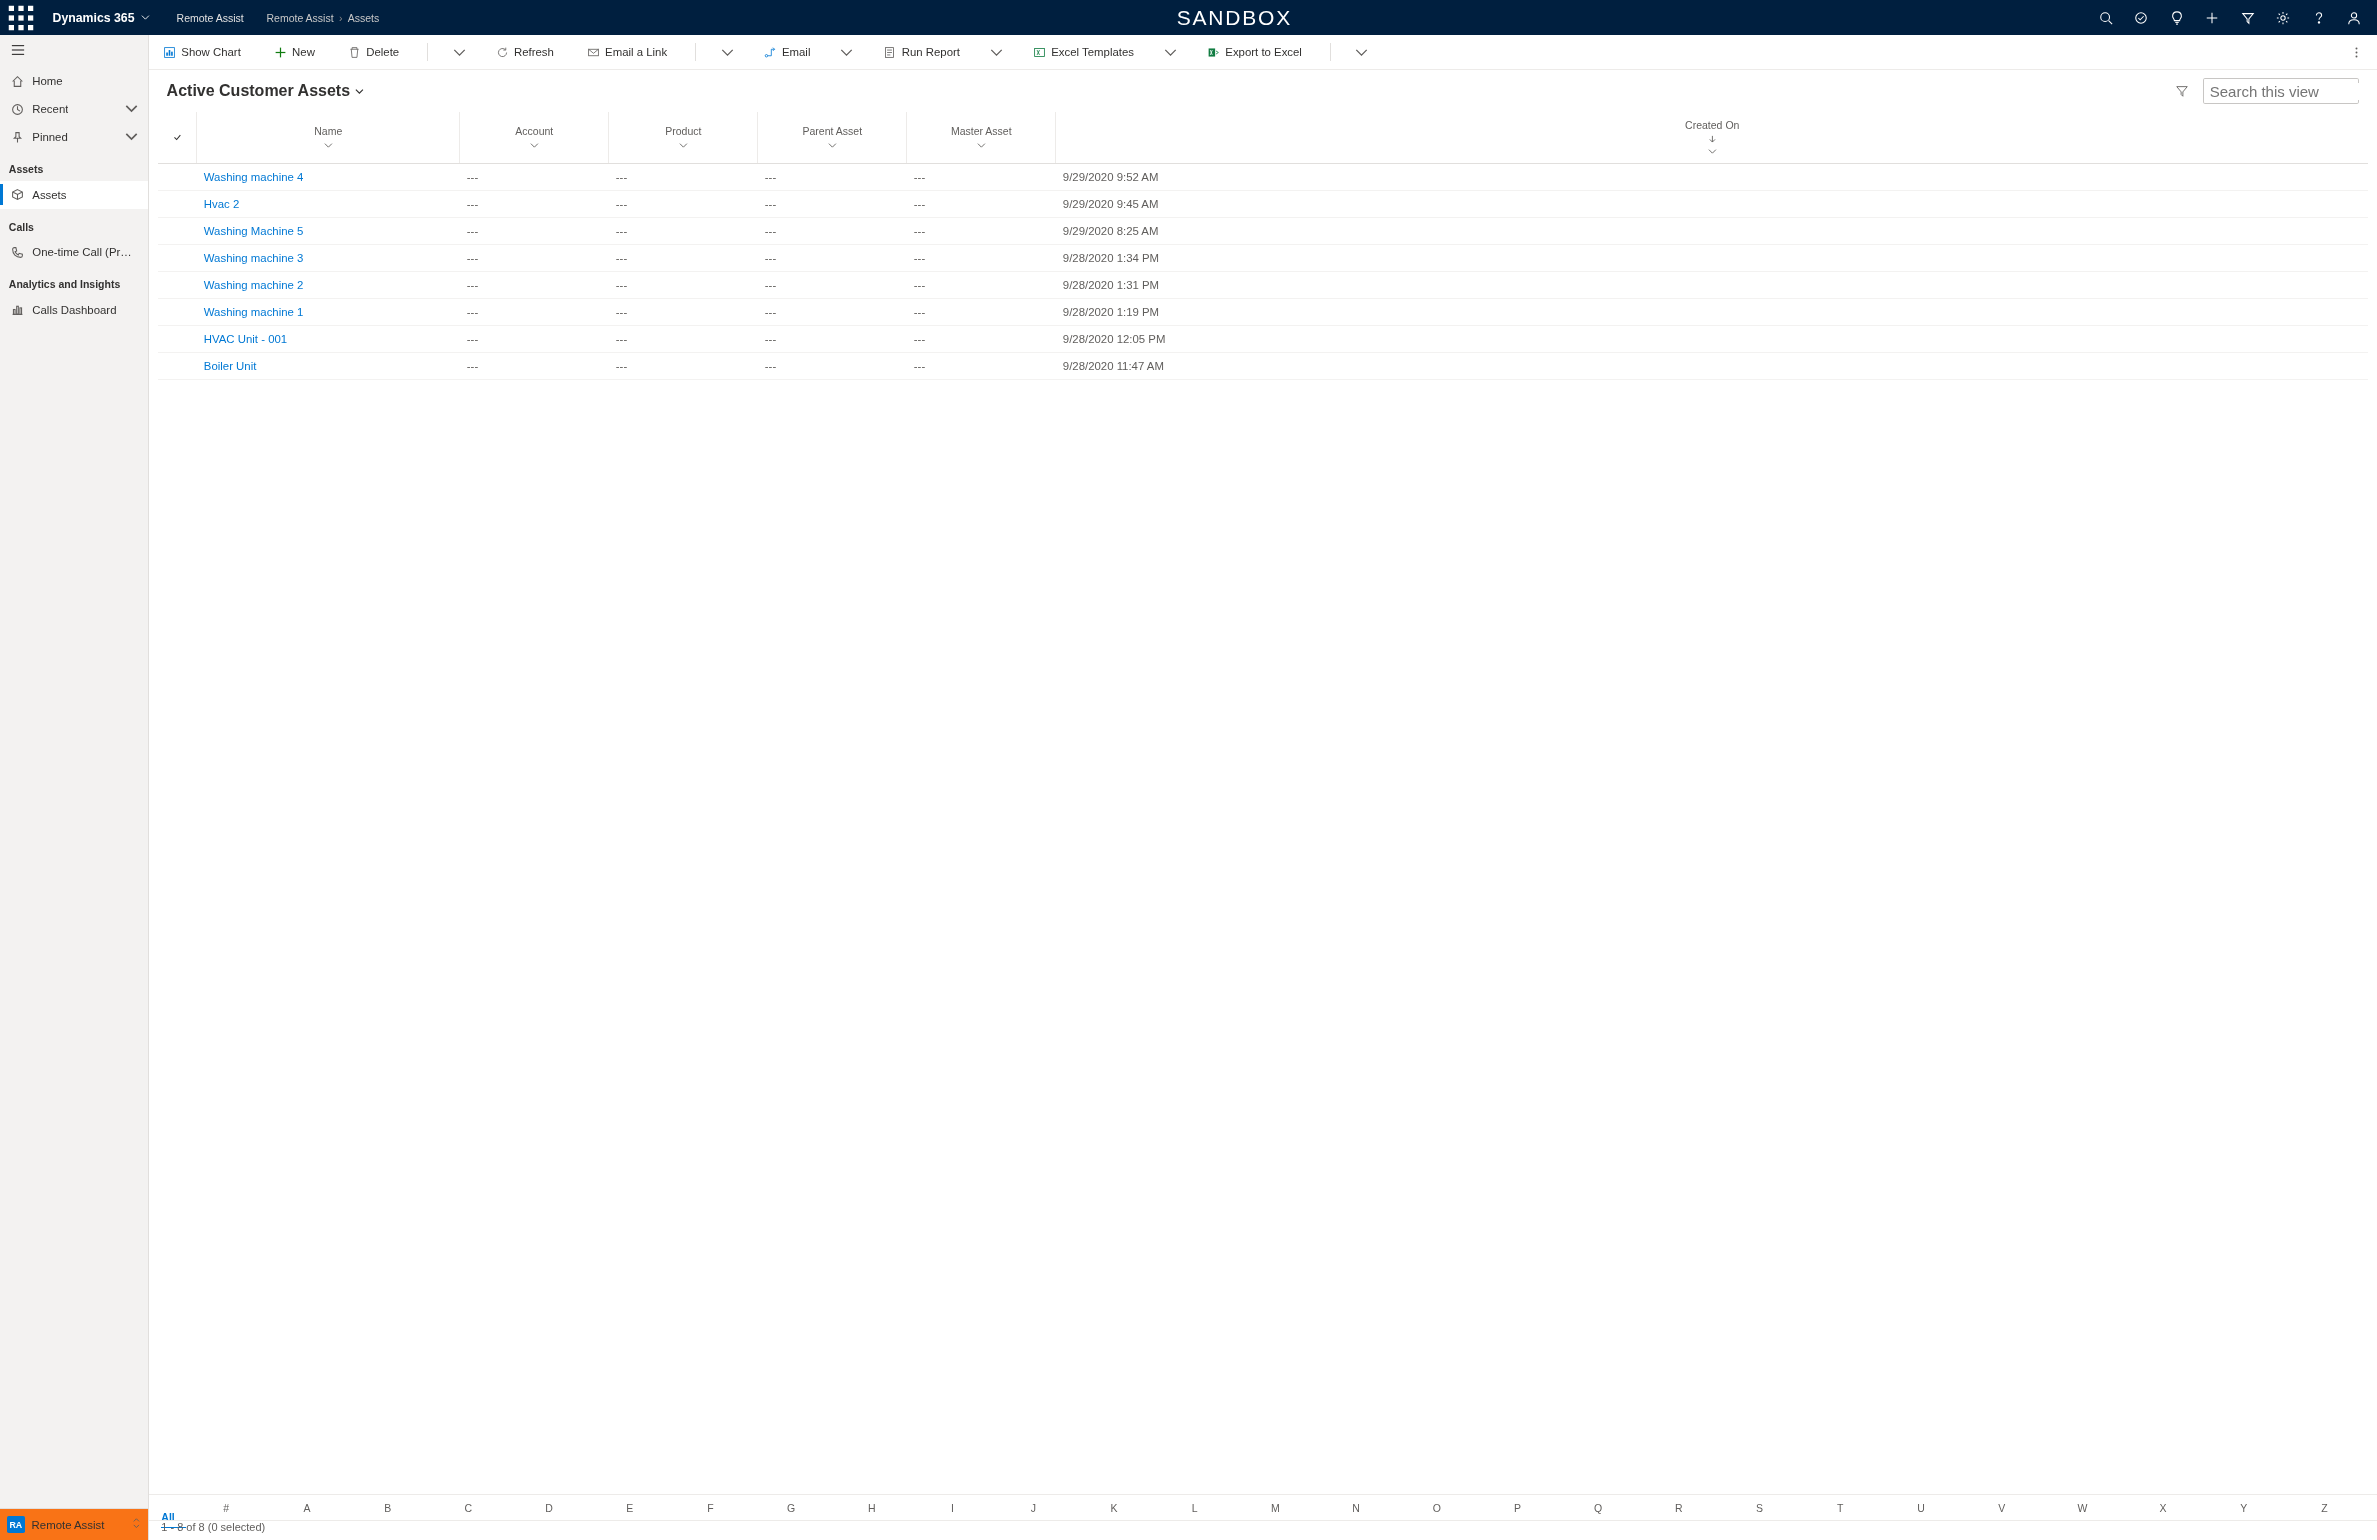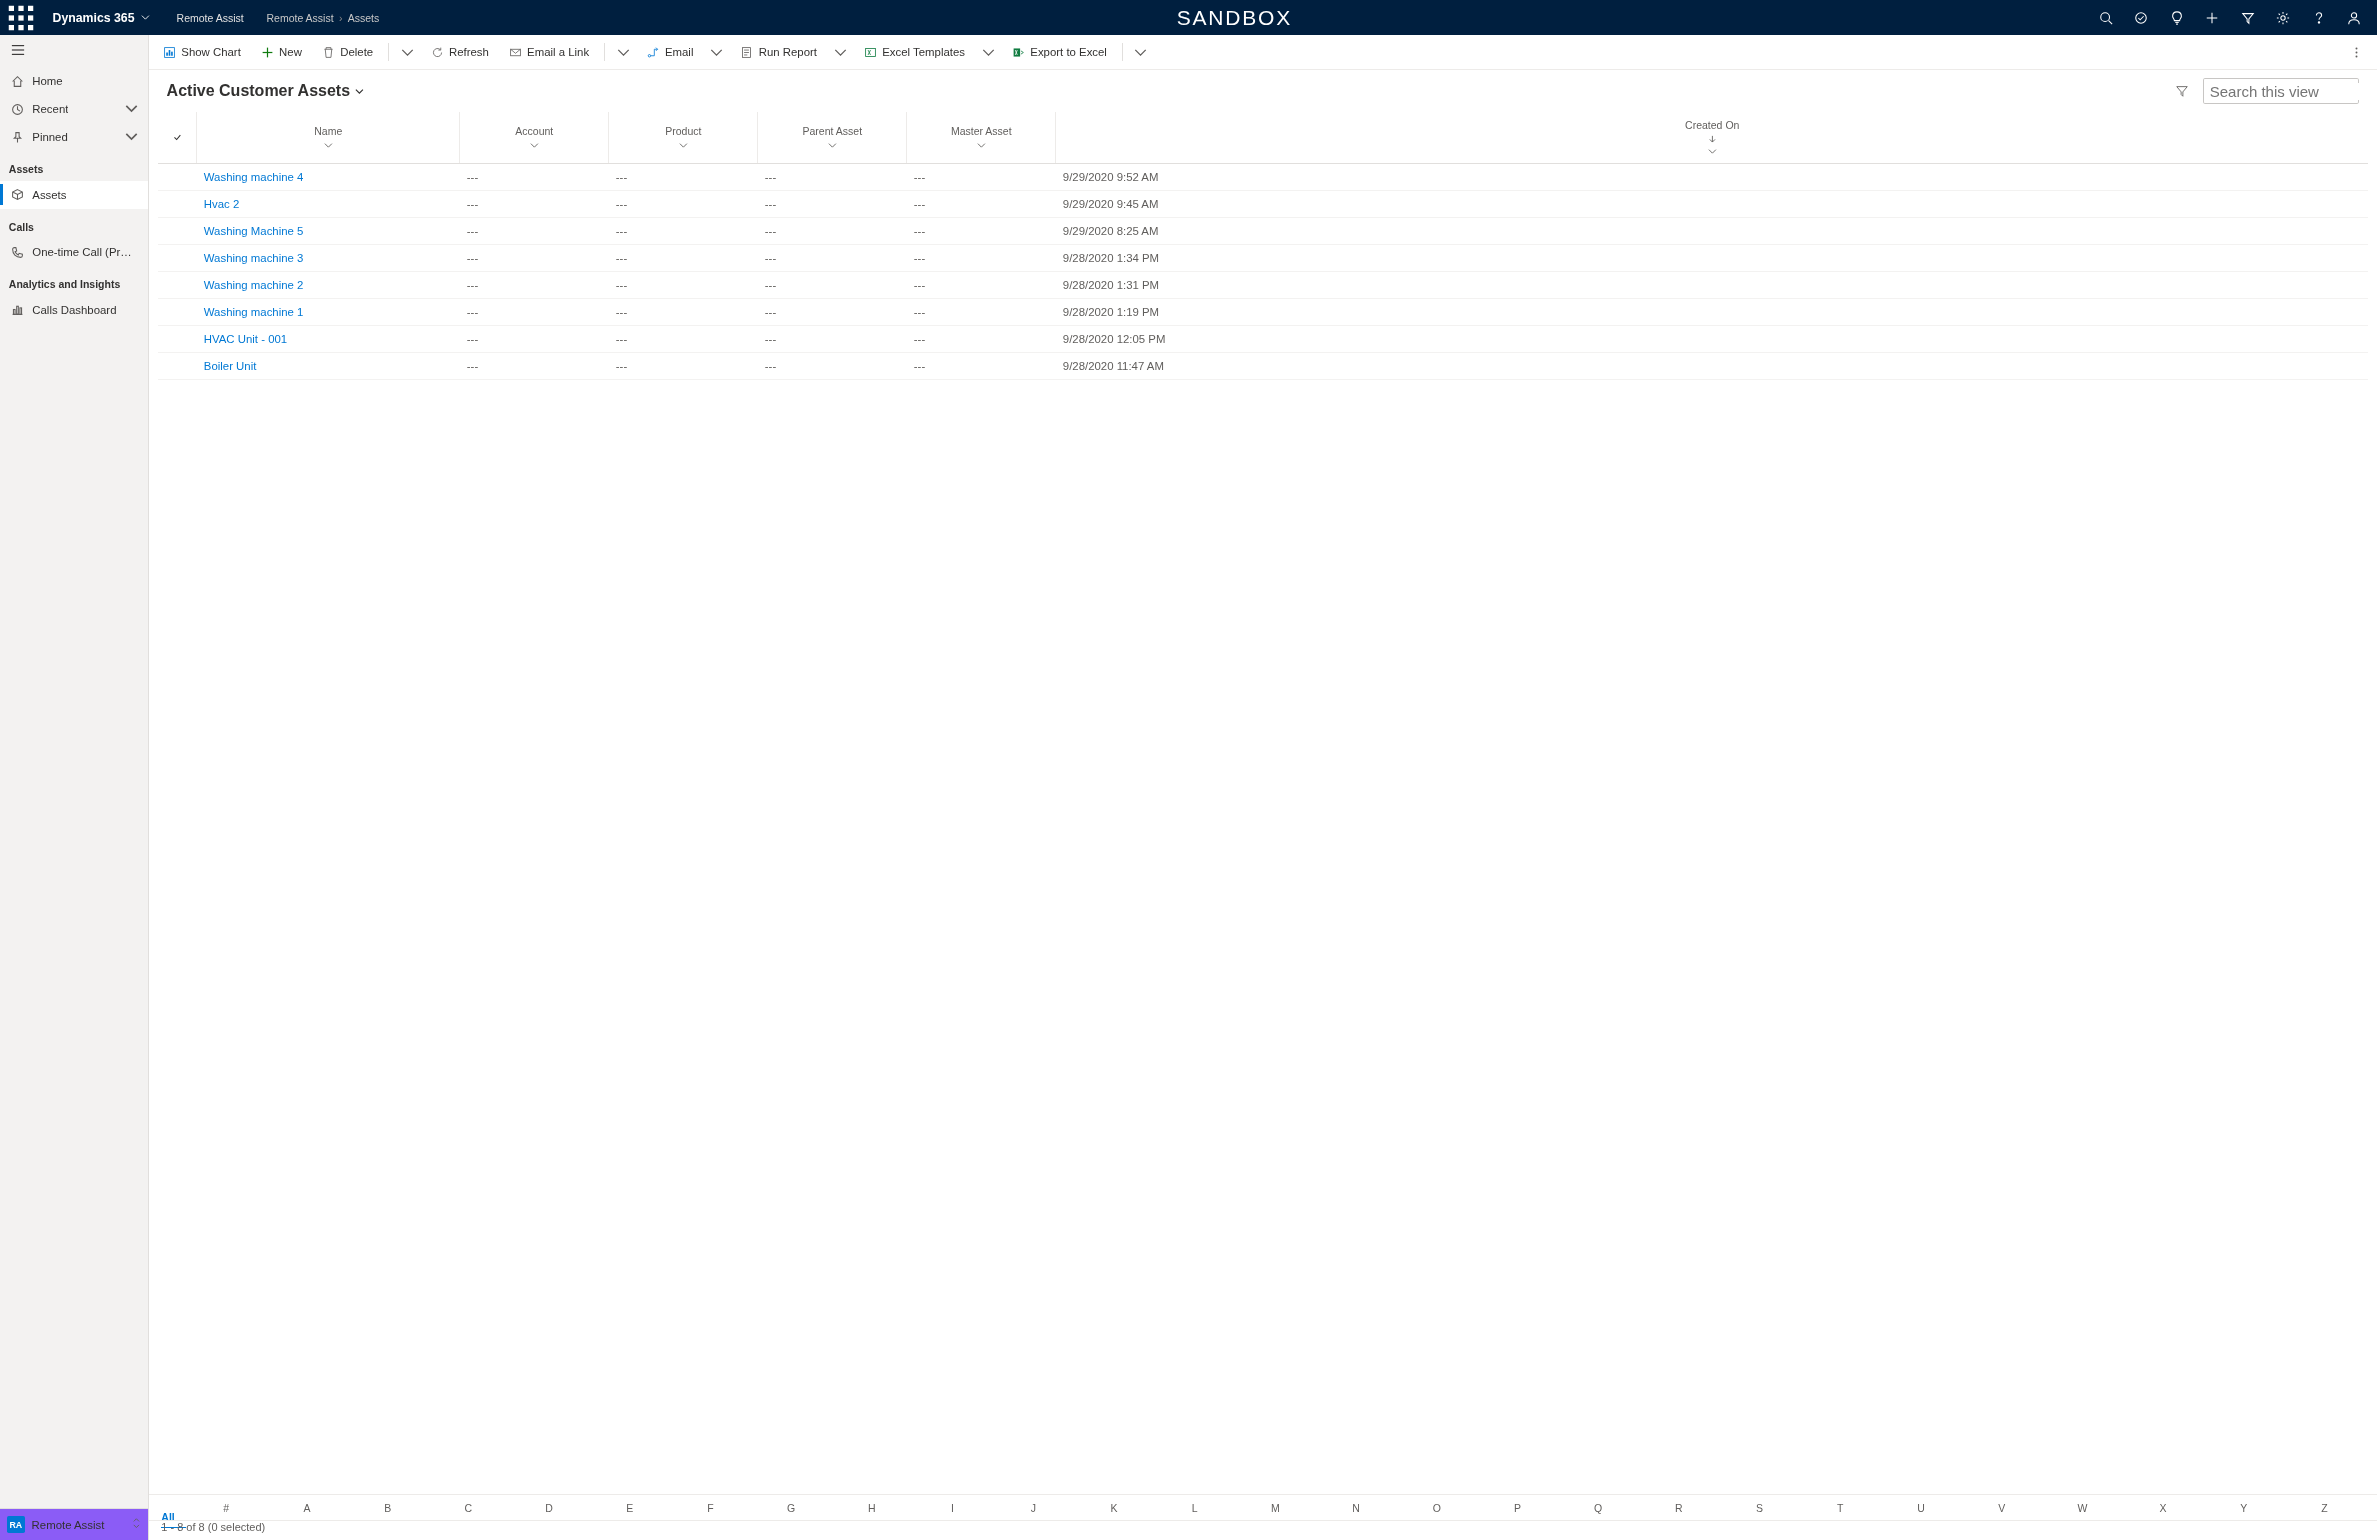--- a/index.html
+++ b/index.html
@@ -27,29 +27,29 @@
   .hamburger-row { height: 32px; display: flex; align-items: center; padding: 0 10.5px; }
   .hamburger { cursor: pointer; }
   .nav-item { height: 28px; display: flex; align-items: center; padding: 0 10.5px; gap: 8.8px; cursor: pointer; font-size: 11.4px; color: #323130; position: relative; }
   .nav-item.active { background: #fff; }
   .nav-item.active::before { content: ""; position: absolute; left: 0; top: 3.5px; bottom: 3.5px; width: 2.6px; background: #0078d4; }
   .nav-item .chev { margin-left: auto; color: #605e5c; }
   .nav-item svg { width: 13px; height: 13px; stroke: #605e5c; fill: none; stroke-width: 1.3; flex-shrink: 0; }
   .nav-label { white-space: nowrap; overflow: hidden; text-overflow: ellipsis; }
   .nav-group { font-weight: 600; font-size: 10.5px; color: #323130; padding: 12.3px 8.8px 5.3px 8.8px; }
   .sidebar-spacer { flex: 1; }
-  .app-switcher { height: 32px; border-top: 0.9px solid #e1dfdd; display: flex; align-items: center; padding: 0 7px; gap: 7px; background: #8b5cf6; }
+  .app-switcher { height: 32px; border-top: 0.9px solid #e1dfdd; display: flex; align-items: center; padding: 0 7px; gap: 7px; background: #f97316; }
   .app-badge { width: 17.6px; height: 17.6px; background: #0078d4; color: #fff; font-size: 8.8px; font-weight: 600; display: flex; align-items: center; justify-content: center; border-radius: 1.8px; }
   .app-switcher .chev-updown { margin-left: auto; color: #605e5c; }
   
   
   .main { flex: 1; display: flex; flex-direction: column; min-width: 0; }
   
   
-  .cmdbar { height: 35px; border-bottom: 0.9px solid #edebe9; display: flex; align-items: center; padding: 0 7px; gap: 6px; }
+  .cmdbar { height: 35px; border-bottom: 0.9px solid #edebe9; display: flex; align-items: center; padding: 0 7px; gap: 19px; }
   .cmd { height: 28px; display: flex; align-items: center; gap: 5.3px; padding: 0 7px; cursor: pointer; font-size: 11.4px; color: #323130; border-radius: 1.8px; }
   .cmd svg { width: 13px; height: 13px; }
   .cmd-chev { width: 21px; justify-content: center; }
   .cmd-sep { width: 0.9px; height: 17.6px; background: #e1dfdd; margin: 0 1.8px; }
   .cmd-more { margin-left: auto; }
   
   
   .viewhdr { height: 42px; display: flex; align-items: center; padding: 0 17.6px; }
   .viewtitle { font-size: 16px; font-weight: 600; display: flex; align-items: center; gap: 5.3px; cursor: pointer; }
   .viewhdr-right { margin-left: auto; display: flex; align-items: center; gap: 8.8px; }

